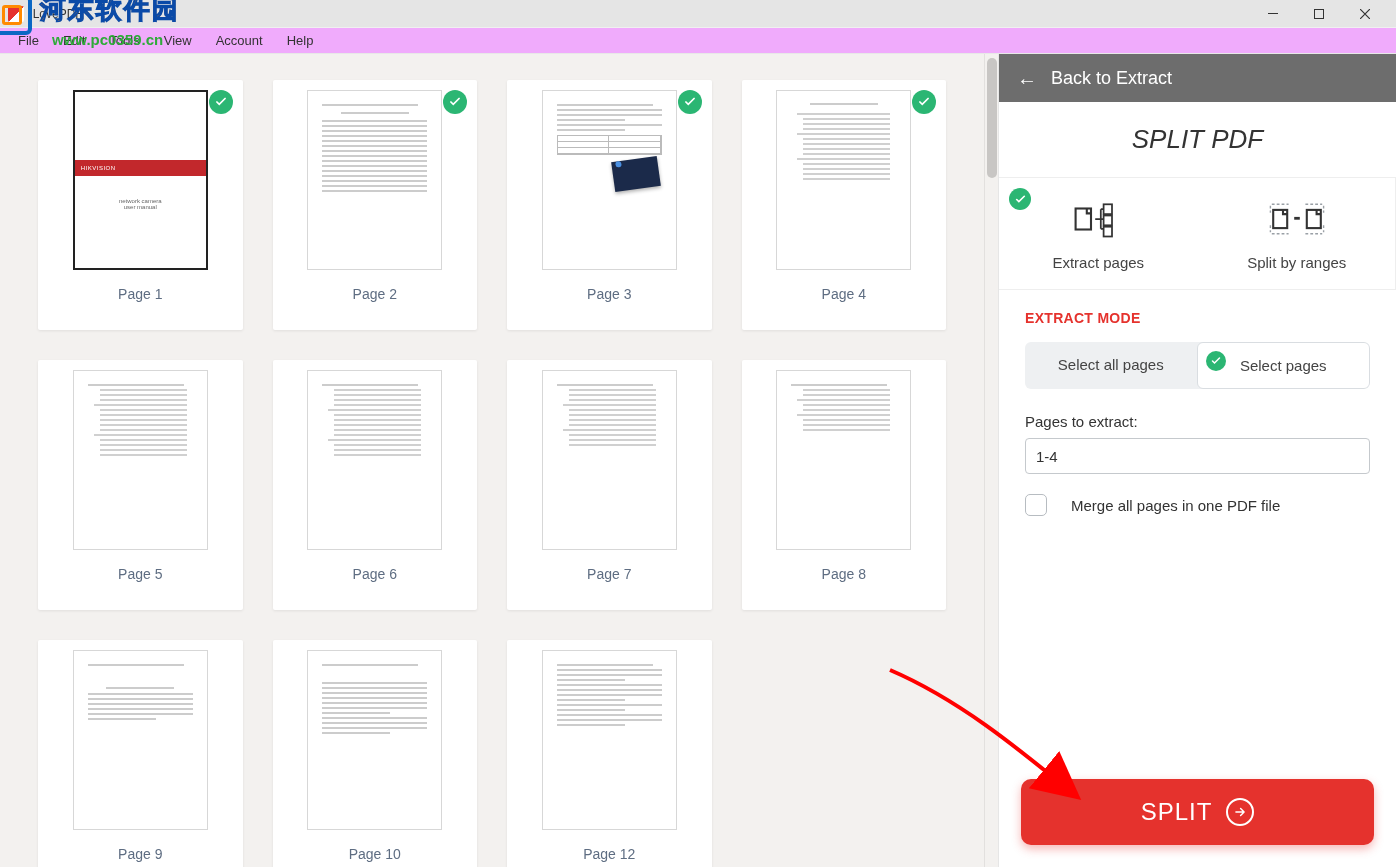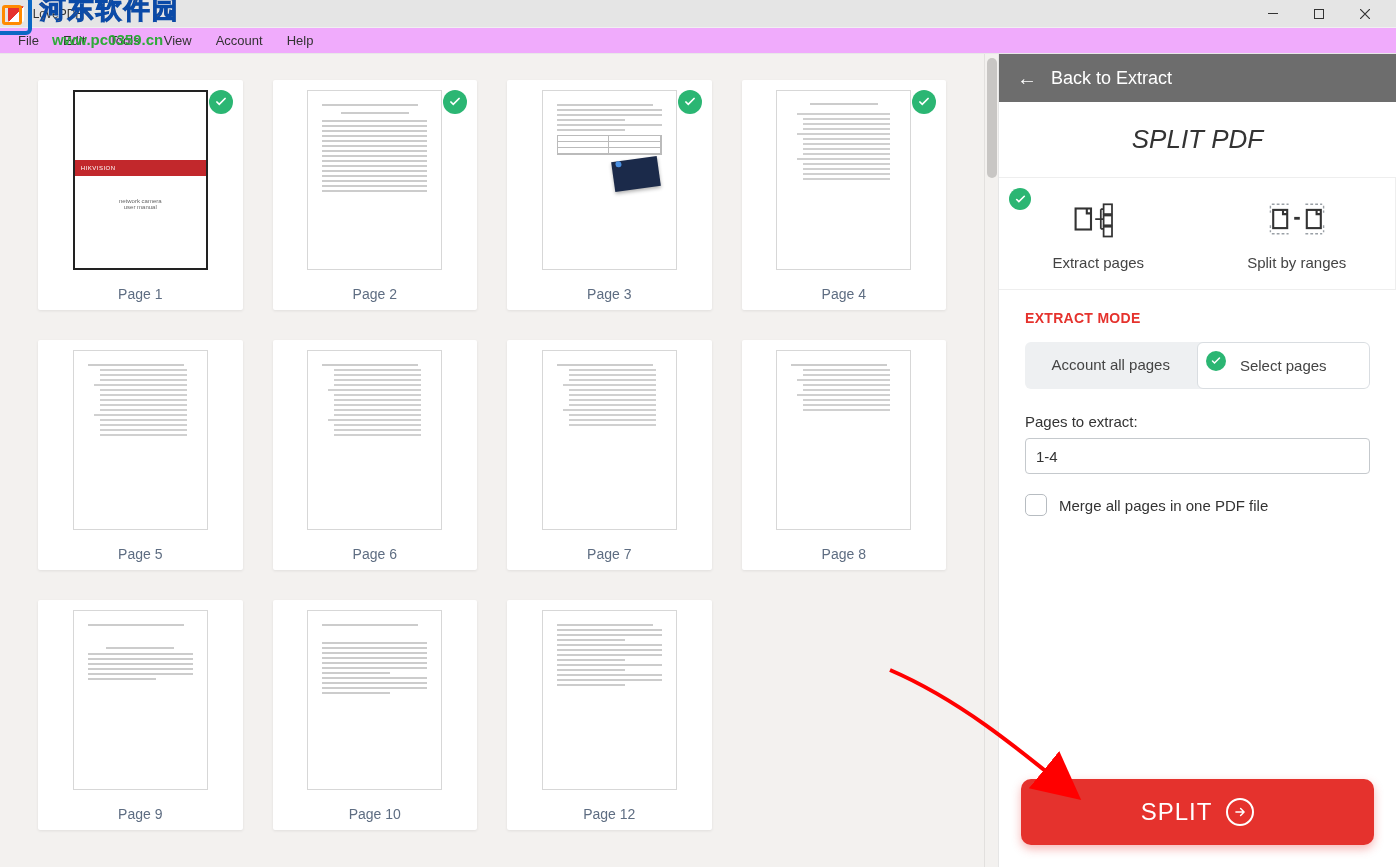--- a/index.html
+++ b/index.html
@@ -58,21 +58,21 @@
 }
 .thumbs-grid {
   display: grid;
   grid-template-columns: repeat(4, 1fr);
   gap: 30px 30px;
 }
 .thumb-card {
   background: #fff;
   border-radius: 2px;
   box-shadow: 0 1px 3px rgba(0,0,0,.08);
-  padding: 4px 4px 8px 4px;
+  padding: 4px 4px 28px 4px;
   display: flex;
   flex-direction: column;
   align-items: center;
   position: relative;
 }
 .thumb-page {
   width: 135px;
   height: 180px;
   background: #fff;
   border: 1px solid #d7d7d7;
@@ -166,21 +166,21 @@
 .sub-tab {
   flex:1; text-align:center; padding:14px 6px; font-size:15px; color:#444; position:relative;
 }
 .sub-tab.active { background:#fff; border:1px solid #d9dde1; border-radius:6px;}
 .sub-tab .sub-check { position:absolute; top:8px; left:8px; width:20px; height:20px; border-radius:50%; background:#2bb673; display:flex;align-items:center;justify-content:center;}
 .field-label { font-size:15px; color:#333; margin-bottom:8px; display:block;}
 .text-input {
   width:100%; height:36px; border:1px solid #c5c9cd; border-radius:4px;
   padding:0 10px; font-size:15px; color:#333; background:#fff;
 }
-.check-row { display:flex; align-items:center; gap:12px; margin-top:20px; font-size:15px; color:#333;}
+.check-row { display:flex; align-items:center; gap:24px; margin-top:20px; font-size:15px; color:#333;}
 .checkbox {
   width:22px; height:22px; border:1.5px solid #b7bcc1; border-radius:5px; background:#fff;
 }
 .info-banner {
   margin-top:40px;
   background:#eaf2f7; border:1px solid #d6e4ee;
   padding:16px 18px; font-size:14px; color:#5b6470; text-align:center; border-radius:2px;
   line-height:1.5;
 }
 .info-banner b { color:#3a4552; }
@@ -525,21 +525,21 @@
         </svg>
         <span>Split by ranges</span>
       </div>
     </div>
 
     <div class="section-body">
       <h4>EXTRACT MODE</h4>
 
       <div class="sub-tabs">
         <div class="sub-tab">
-          <span>Account all pages</span>
+          <span>Select all pages</span>
         </div>
         <div class="sub-tab active">
           <div class="sub-check">
               <svg viewBox="0 0 24 24" width="12" height="12">
                 <path d="M5 12l4 4 10-10" stroke="#fff" stroke-width="3" fill="none" stroke-linecap="round"></path>
               </svg>
             </div>
           <span>Select pages</span>
         </div>
       </div>

